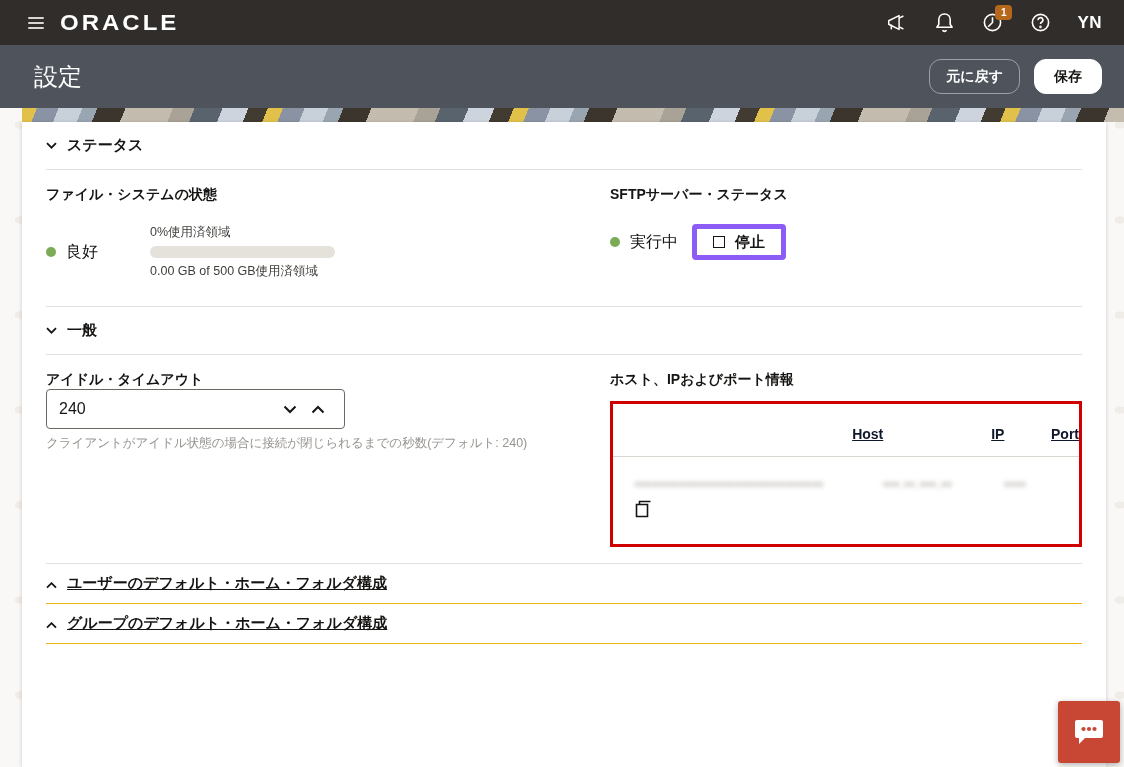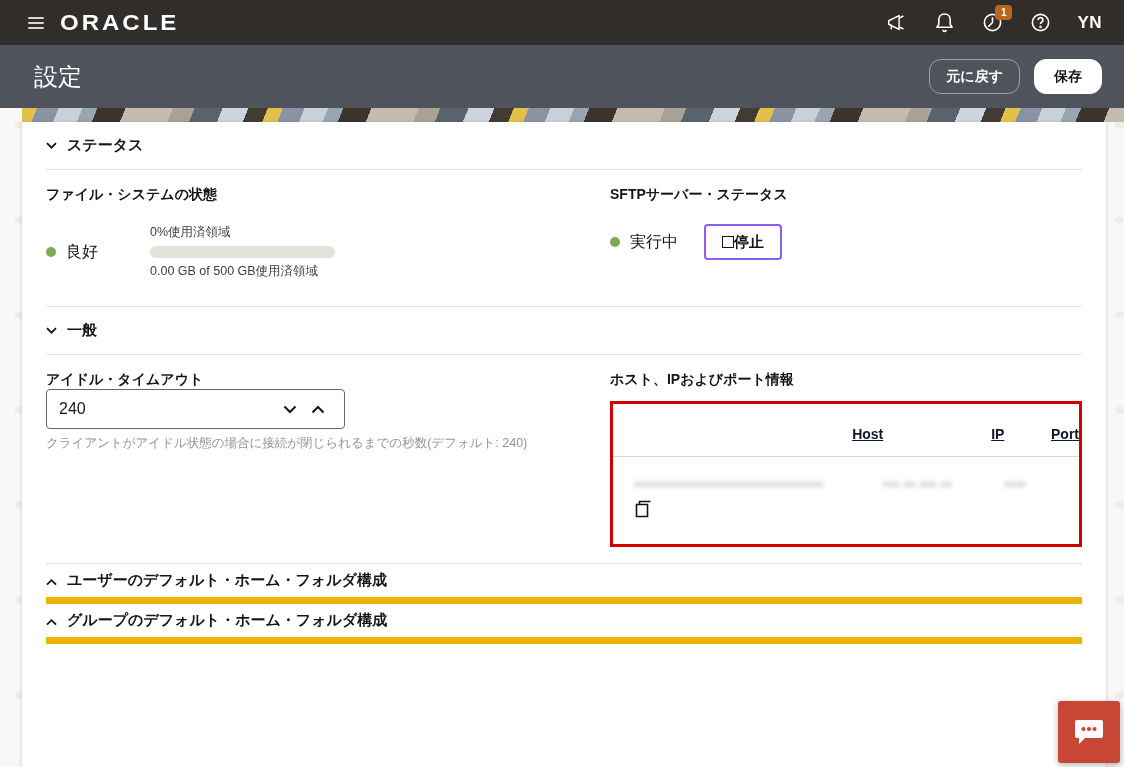--- a/index.html
+++ b/index.html
@@ -80,22 +80,22 @@
   .status-row { display:flex; align-items:center; margin-top:20px; padding-bottom:26px; }
   .dot { width:10px; height:10px; border-radius:50%; background:#7cab55; margin-right:10px; flex:0 0 auto; }
   .state-text { font-size:16px; }
   .meter-block { margin-left:52px; }
   .meter-caption { font-size:12.5px; color:#403e3a; margin-bottom:5px; }
   .meter-track { width:185px; height:12px; background:#e5e2dc; border-radius:6px; overflow:hidden; }
   .meter-fill { height:100%; background:#7cab55; }
   .meter-detail { font-size:12.5px; color:#403e3a; margin-top:5px; }
 
   .stop-btn {
-    margin-left:26px; display:inline-flex; align-items:center; 
-    border:2px solid #8b5cf6; border-radius:4px; background:#fff;
+    margin-left:14px; display:inline-flex; align-items:center; gap:10px;
+    border:5px solid #8b5cf6; border-radius:4px; background:#fff;
     height:36px; padding:0 16px; font-size:15px; font-weight:bold; color:#161513; cursor:pointer;
   }
   .stop-square { width:12px; height:12px; border:1.6px solid #161513; }
 
   
   .stepper {
     width:299px; height:40px; border:1px solid #6b6archive861; border:1px solid #6b6861;
     border-radius:4px; display:flex; align-items:center; padding:0 12px; background:#fff;
   }
   .stepper-value { font-size:16px; flex:1; }
@@ -113,21 +113,21 @@
   }
   .host-table th.col-host { padding-left:22px; width:58%; }
   .host-table th.col-ip { width:26%; }
   .host-table td { padding-top:20px; vertical-align:top; }
   .redacted { color:#9a938c; font-size:13px; letter-spacing:1px; filter:blur(2.5px); user-select:none; white-space:nowrap; }
   .cell-host { padding-left:22px; }
   .copy-btn { margin-top:8px; background:none; border:none; cursor:pointer; display:block; padding:0; }
 
   .collapsed-row {
     display:flex; align-items:center; gap:10px; height:40px;
-    border-bottom:7px solid #eab308; cursor:pointer;
+    border-bottom:1px solid #eab308; cursor:pointer;text-decoration:underline;
   }
 
   
   .chat-launcher {
     position:fixed; right:4px; bottom:4px; width:62px; height:62px;
     background:#c74634; border:none; border-radius:3px; cursor:pointer;
     display:flex; align-items:center; justify-content:center;
     box-shadow:0 2px 6px rgba(0,0,0,0.3);
   }
 </style>

